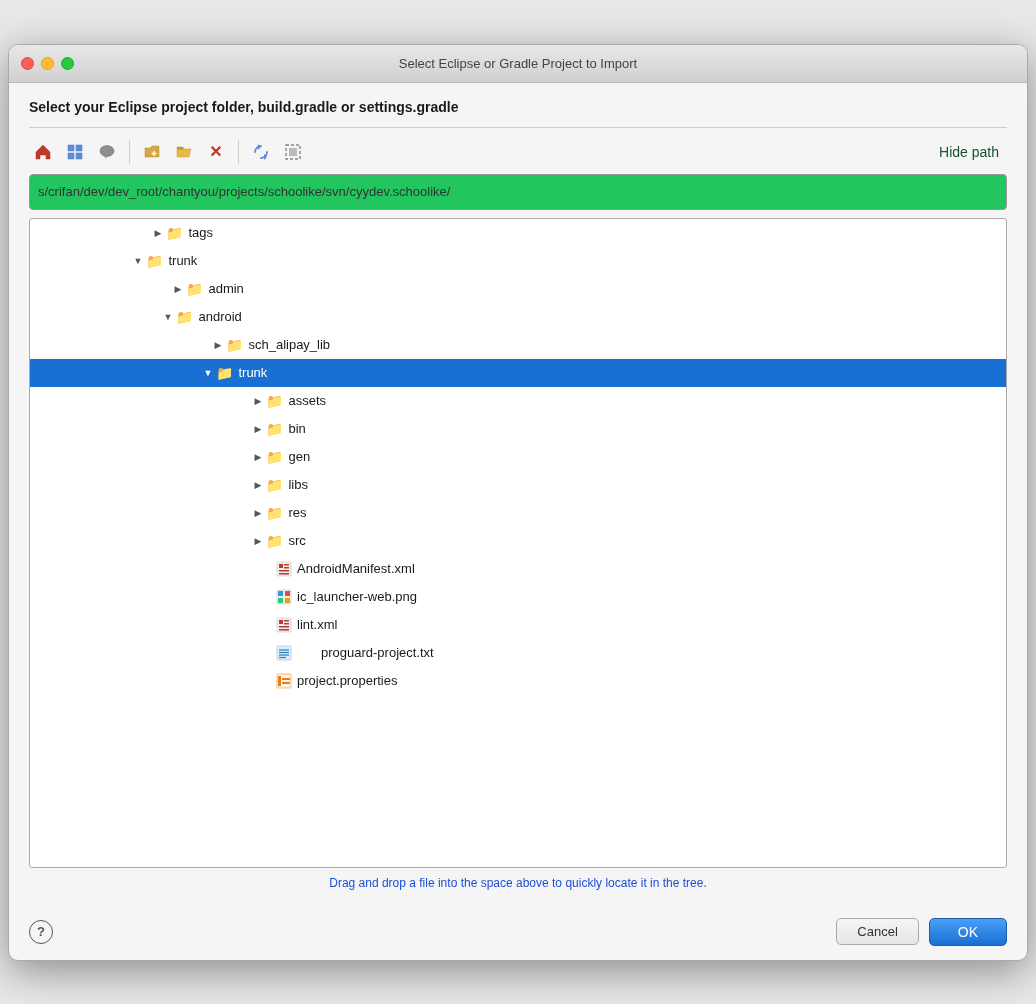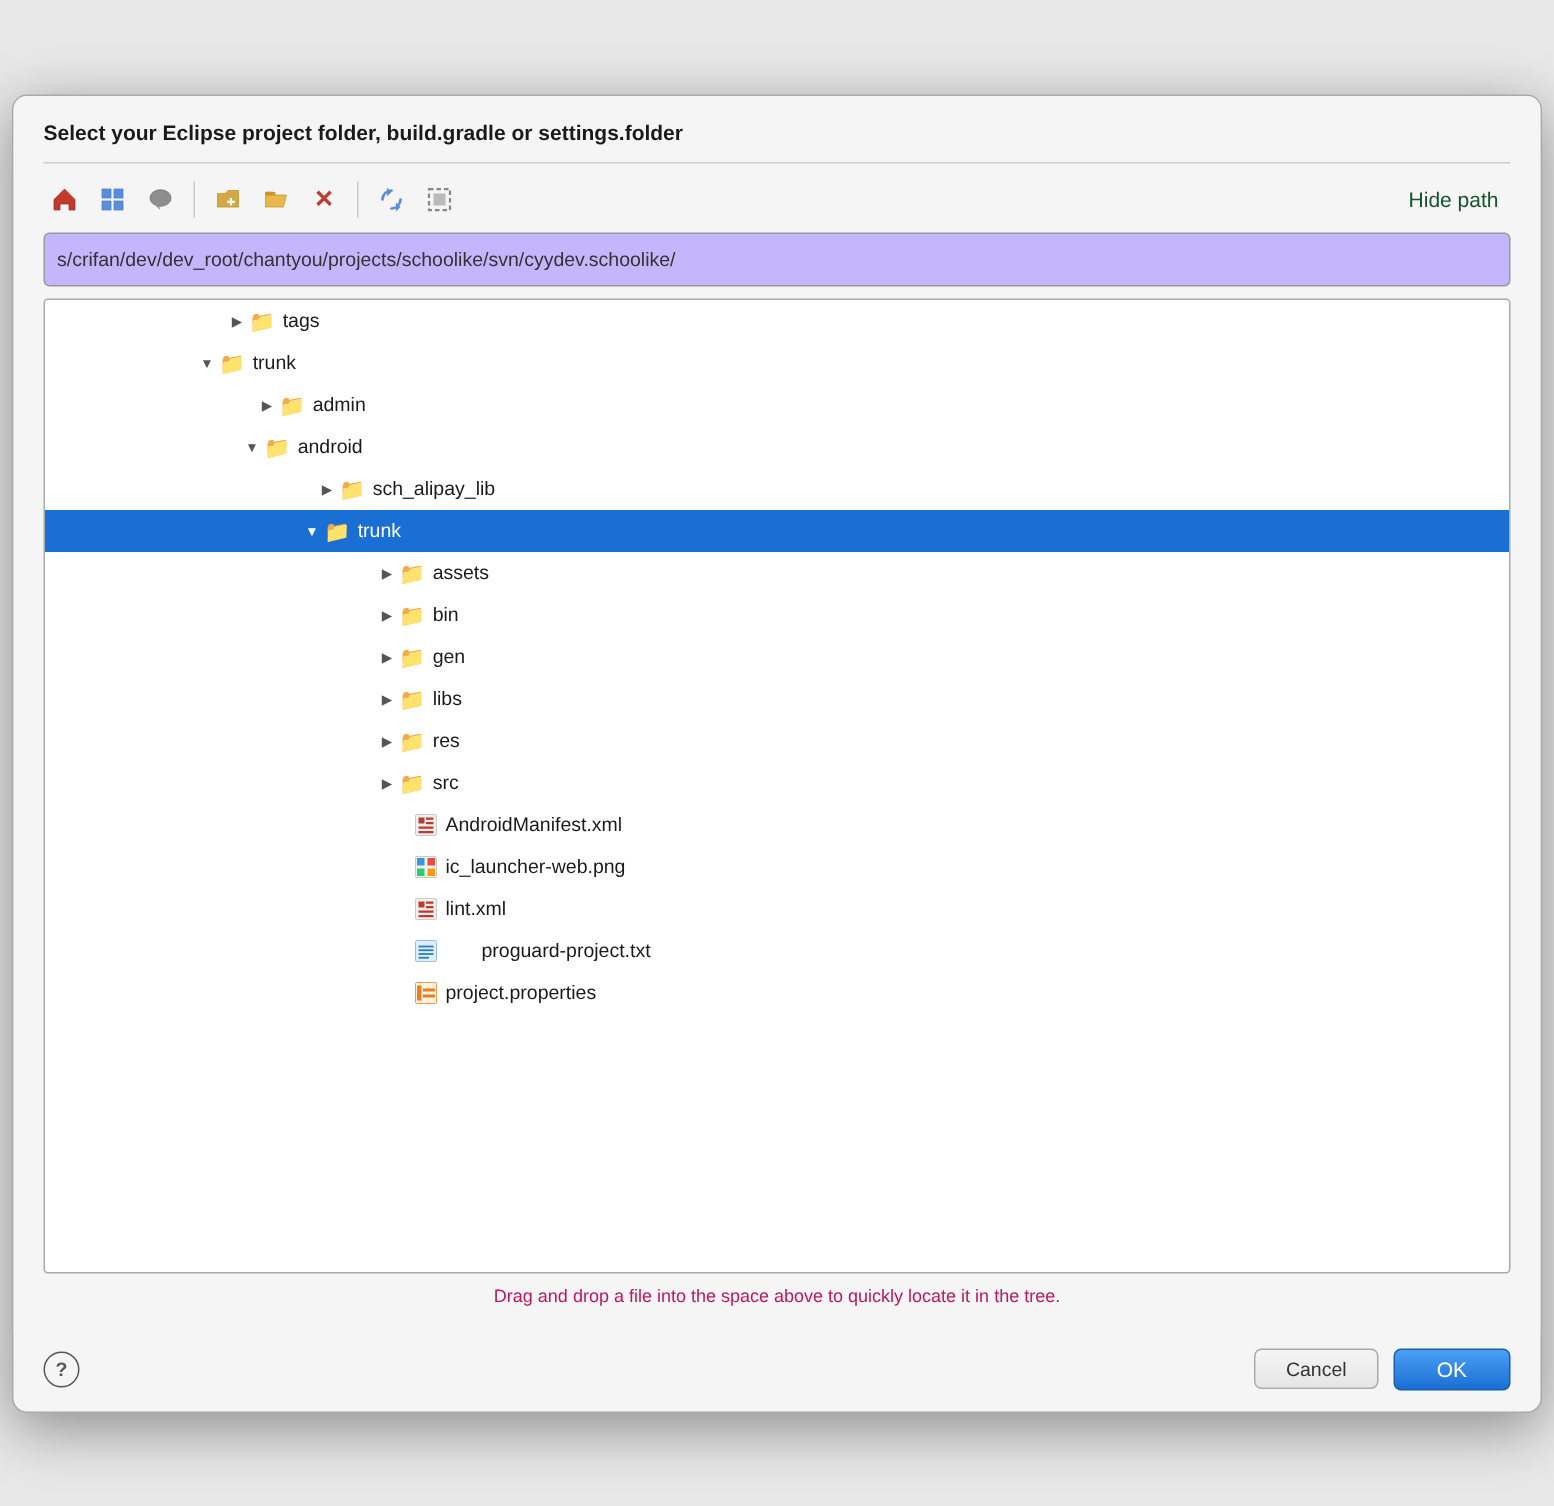--- a/index.html
+++ b/index.html
@@ -101,21 +101,21 @@
       padding: 4px 8px;
     }
     .path-input {
       width: 100%;
       height: 36px;
       border: 1px solid #999;
       border-radius: 4px;
       padding: 0 8px;
       font-size: 13px;
       color: #333;
-      background: #c4b5fd;
+      background: #22c55e;
       margin-bottom: 8px;
       outline: none;
     }
     .tree-panel {
       width: 100%;
       height: 650px;
       border: 1px solid #aaa;
       border-radius: 3px;
       background: white;
       overflow-y: auto;
@@ -163,21 +163,21 @@
       margin-right: 5px;
       flex-shrink: 0;
       display: inline-flex;
       align-items: center;
       justify-content: center;
       font-size: 12px;
     }
     .item-label { font-size: 13px; }
     .drag-hint {
       font-size: 12px;
-      color: #be185d;
+      color: #1d4ed8;
       text-align: center;
       padding: 8px 0 6px 0;
     }
     .bottom-bar {
       display: flex;
       align-items: center;
       padding: 10px 20px 14px 20px;
       gap: 10px;
     }
     .help-btn {
@@ -216,23 +216,31 @@
     }
 
     
     .xml-icon { color: #c0392b; font-size: 11px; font-weight: bold; }
   </style>
 </head>
 <body>
 
 <div class="window">
 
+  <div class="title-bar">
+    <div class="traffic-lights">
+      <div class="traffic-light close"></div>
+      <div class="traffic-light minimize"></div>
+      <div class="traffic-light maximize"></div>
+    </div>
+    <span class="title-text">Select Eclipse or Gradle Project to Import</span>
+  </div>
 
   <div class="content">
-    <div class="subtitle">Select your Eclipse project folder, build.gradle or settings.folder</div>
+    <div class="subtitle">Select your Eclipse project folder, build.gradle or settings.gradle</div>
     <div class="divider"></div>
 
     
     <div class="toolbar">
       <button class="toolbar-btn" title="Home">
         <svg width="18" height="18" viewBox="0 0 18 18" fill="none">
           <path d="M2 9L9 2L16 9V16H12V12H6V16H2V9Z" fill="#c0392b" stroke="#a93226" stroke-width="0.5"></path>
         </svg>
       </button>
       <button class="toolbar-btn" title="Grid View">

